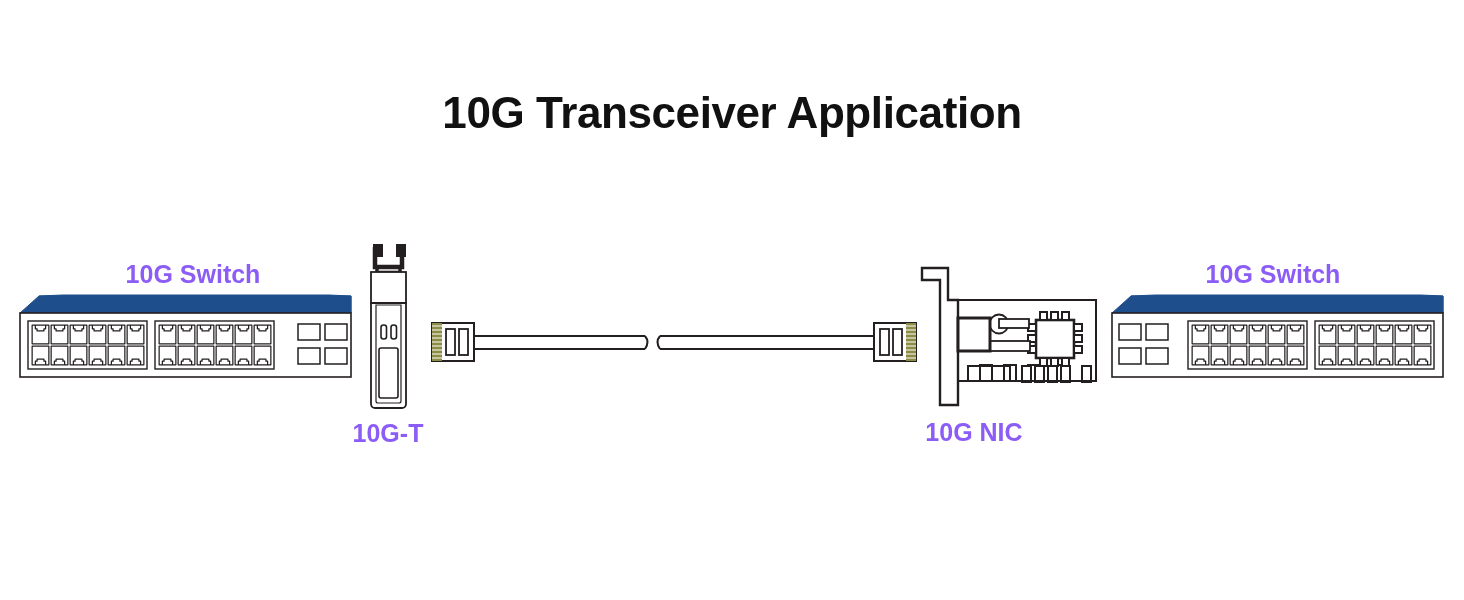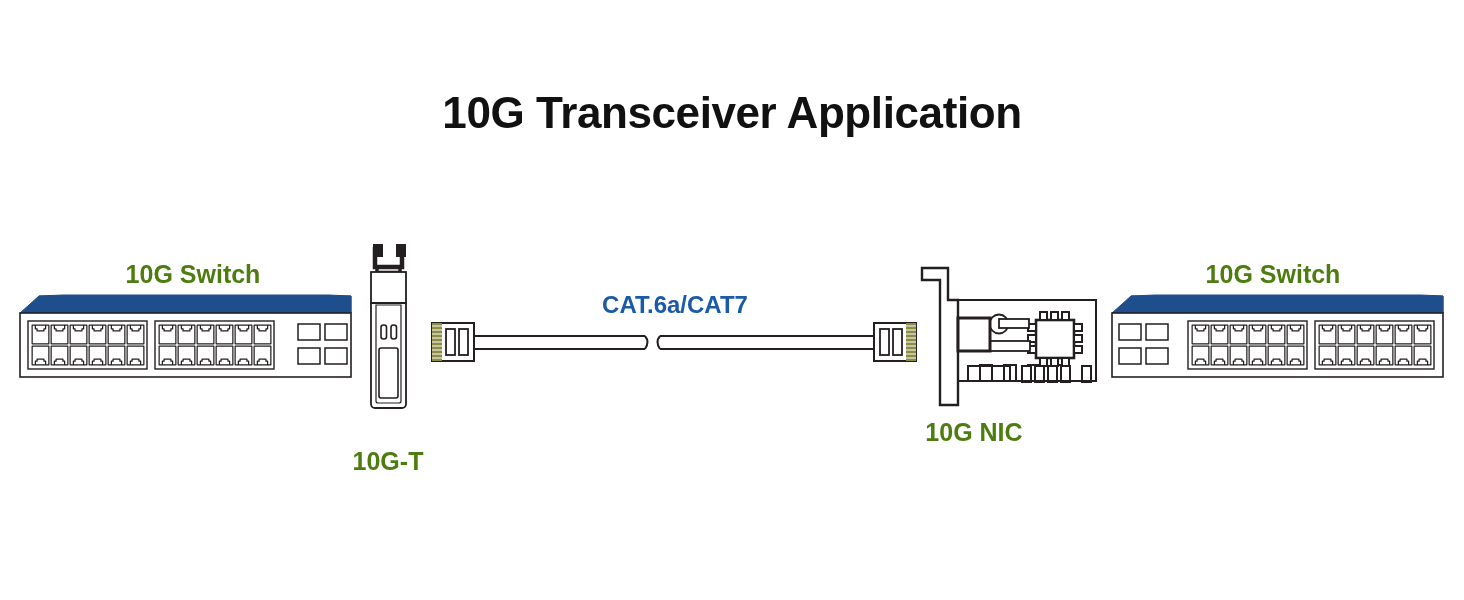--- a/index.html
+++ b/index.html
@@ -30,56 +30,55 @@
     font-weight: bold;
     color: #111111;
     letter-spacing: -0.4px;
     font-family: "Liberation Sans", sans-serif;
   }
   .node-label {
     position: absolute;
     text-align: center;
     font-size: 25px;
     font-weight: bold;
-    color: #4d7c0f;
+    color: #8b5cf6;
     font-family: "Liberation Sans", sans-serif;
     white-space: nowrap;
   }
   .cable-label {
     position: absolute;
     text-align: center;
     font-size: 24px;
     font-weight: bold;
     color: #1B5AA8;
     font-family: "Liberation Sans", sans-serif;
     white-space: nowrap;
   }
   #lbl-switch-left { left: 28px;  top: 260px; width: 330px; }
   #lbl-switch-right{ left: 1108px;top: 260px; width: 330px; }
-  #lbl-transceiver { left: 318px; top: 419px; width: 140px; margin-top: 28px; }
+  #lbl-transceiver { left: 318px; top: 419px; width: 140px; }
   #lbl-nic         { left: 904px; top: 418px; width: 140px; }
   #lbl-cable       { left: 560px; top: 291px; width: 230px; }
   svg { display: block; }
 </style>
 </head>
 <body>
 
 <div id="stage">
 
   <div class="diagram-title">10G Transceiver Application</div>
 
   <div class="node-label" id="lbl-switch-left">10G Switch</div>
 
   <div class="node-label" id="lbl-switch-right">10G Switch</div>
 
   <div class="node-label" id="lbl-transceiver">10G-T</div>
 
   <div class="node-label" id="lbl-nic">10G NIC</div>
 
-  <div class="cable-label" id="lbl-cable">CAT.6a/CAT7</div>
 
   <svg width="1464" height="600" viewBox="0 0 1464 600" style="position:absolute;left:0;top:0;">
     <defs>
 
       <symbol id="rj45port" viewBox="0 0 20 22">
         <path d="M1.2 1.2 H18.8 V20.8 H1.2 Z
                  M4.6 1.2 V5.0 H6.4 V7.2 H13.6 V5.0 H15.4 V1.2" fill="#ffffff" stroke="#231F20" stroke-width="1.3" stroke-linejoin="round"></path>
       </symbol>
       <symbol id="rj45port_dn" viewBox="0 0 20 22">
         <path d="M1.2 1.2 H18.8 V20.8 H1.2 Z

